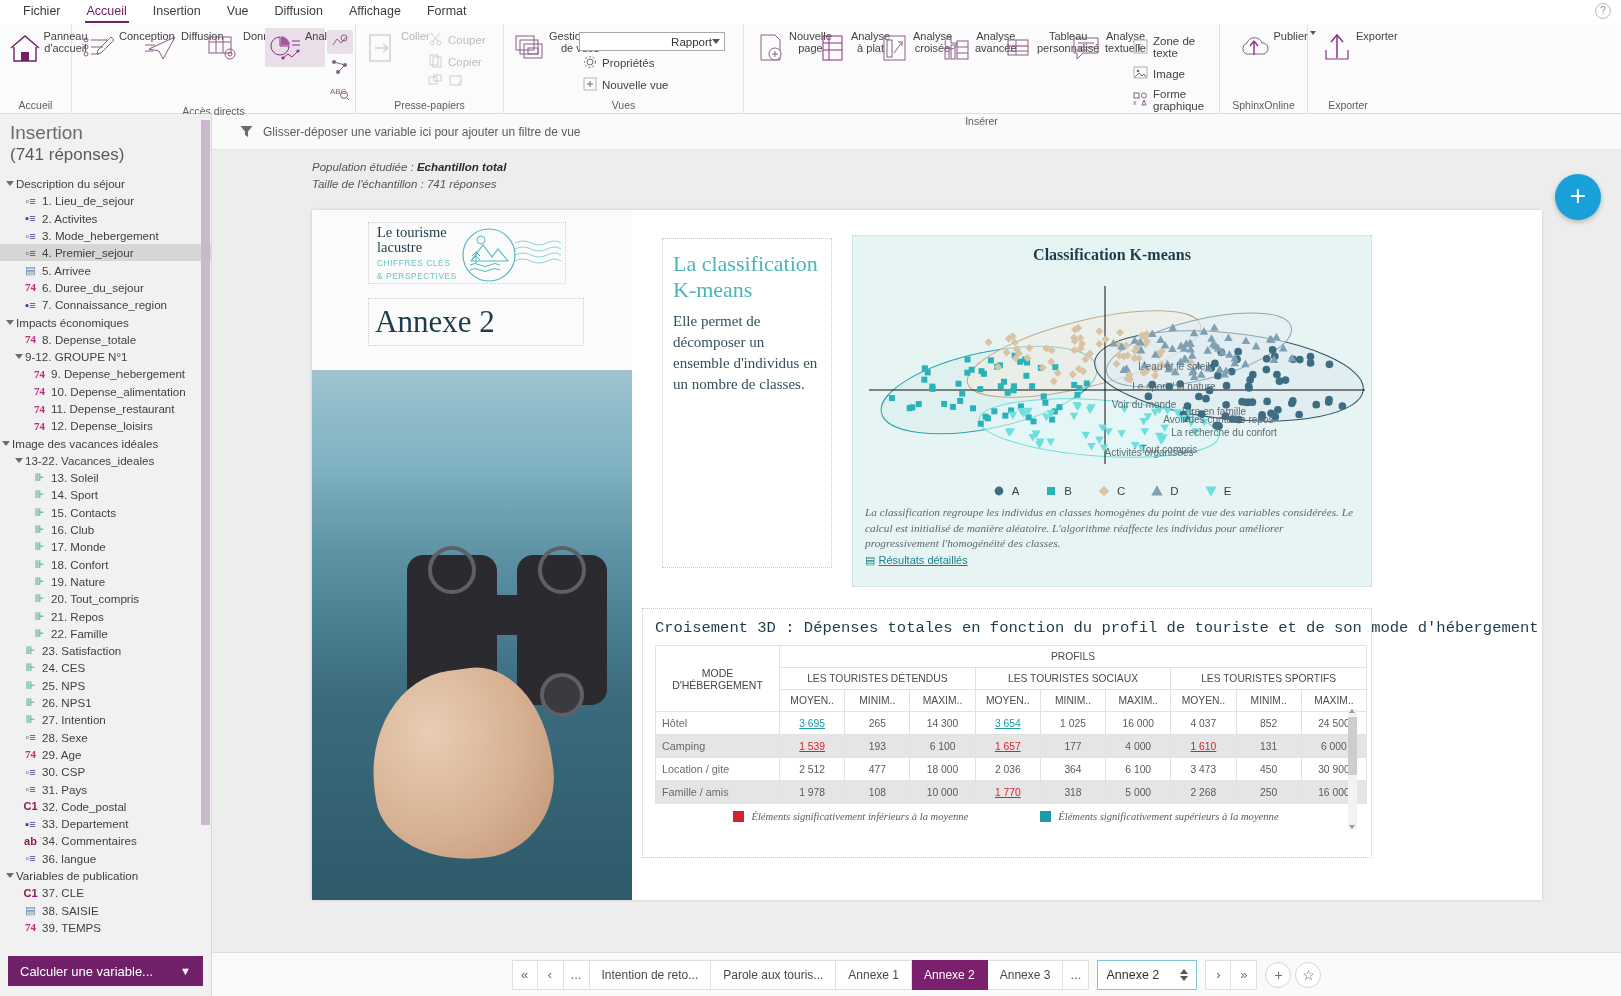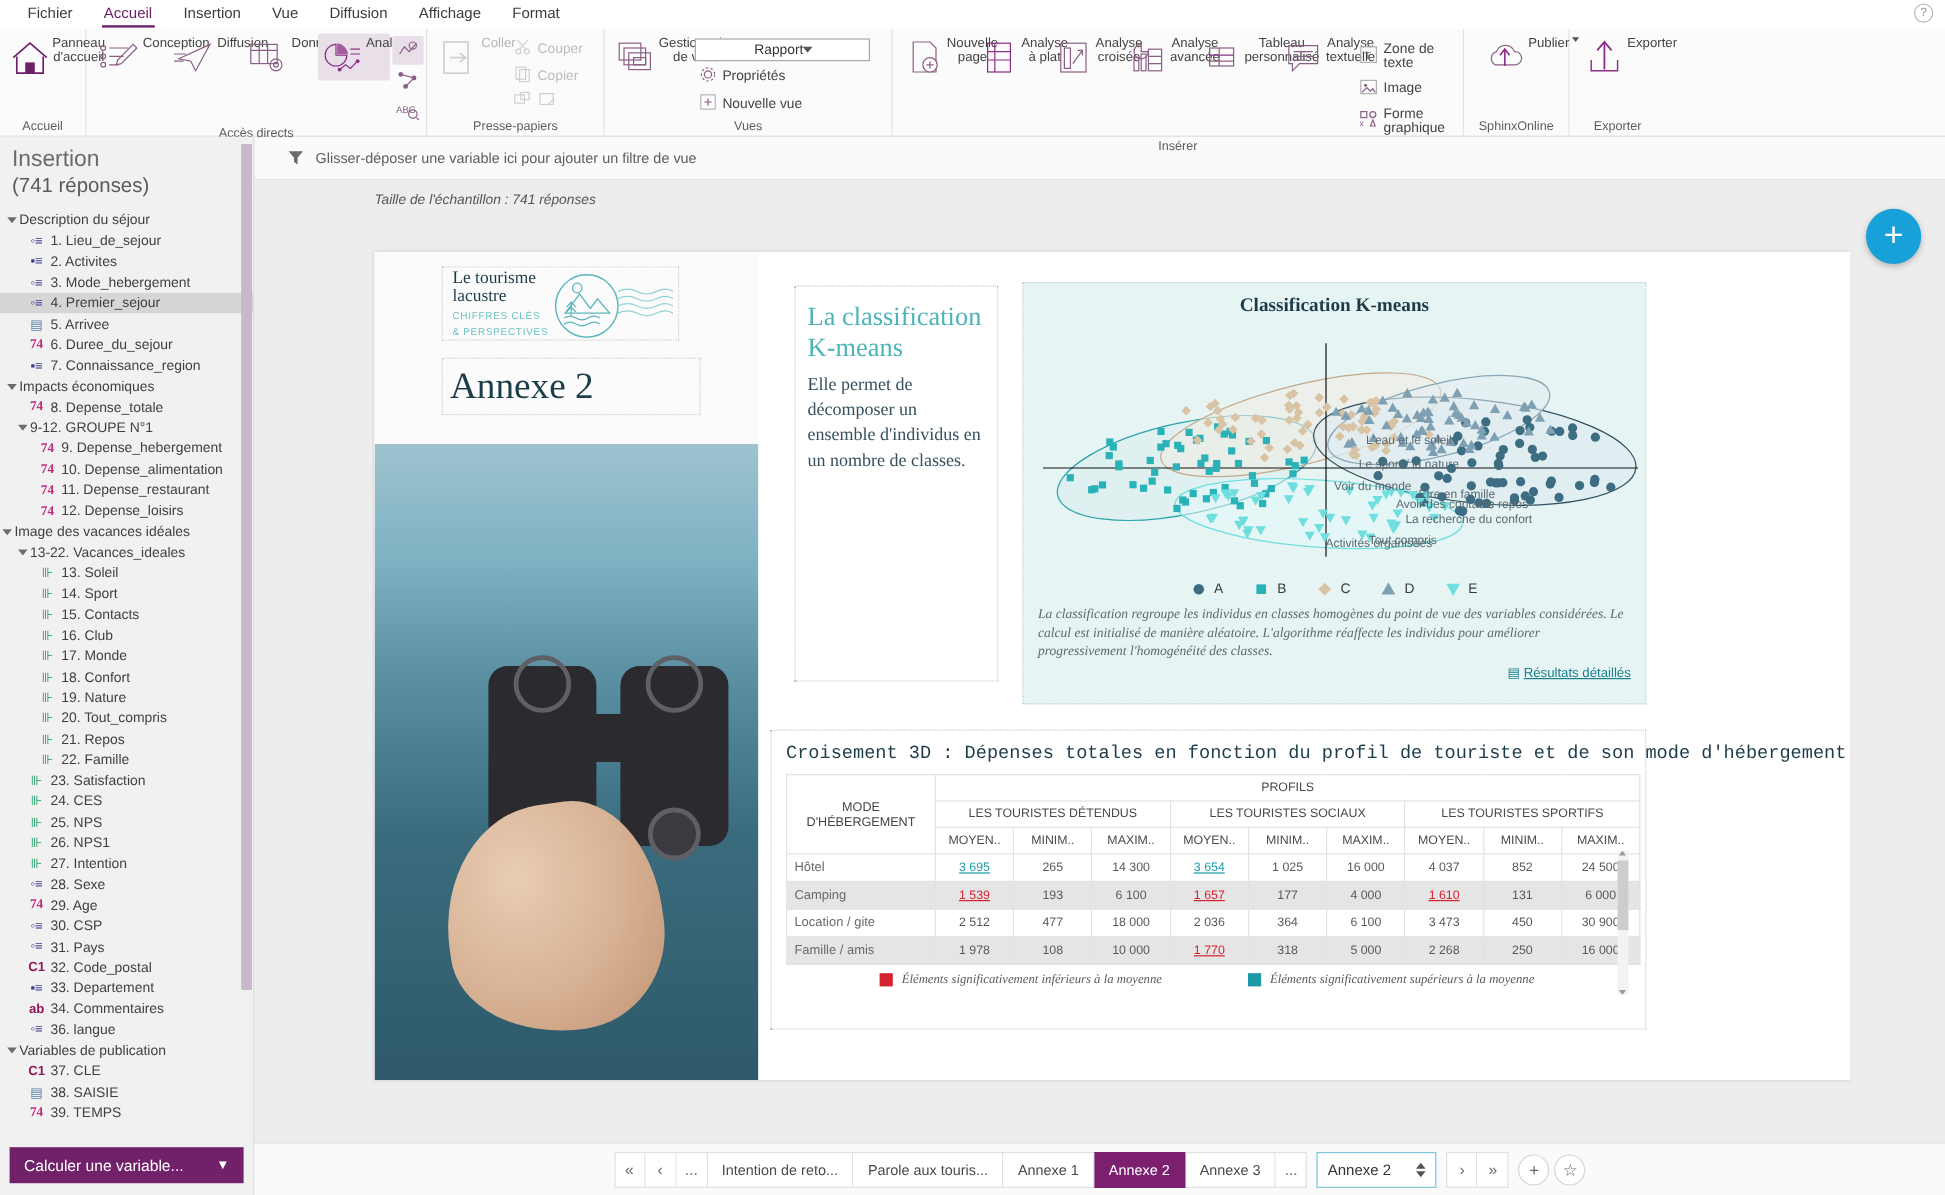--- a/index.html
+++ b/index.html
@@ -32,21 +32,21 @@
   .rbtn.sel{ background:#e9dfe9; }
   .rbtn .ico{ height:34px; display:flex; align-items:center; justify-content:center; }
   .rbtn .lbl{ font-size:11px; line-height:11.5px; text-align:center; color:#434343; }
   .rbtn.dis .lbl{ color:#b6b6b6; }
   .small-stack{ display:flex; flex-direction:column; gap:1px; padding-top:2px; }
   .sbtn{ width:26px;height:24px; display:flex;align-items:center;justify-content:center; border-radius:2px;}
   .sbtn.sel{background:#e9dfe9;}
   .txtbtn{ display:flex; align-items:center; gap:5px; font-size:11.5px; color:#434343; padding:2px 4px; }
   .txtbtn.dis{ color:#bdbdbd; }
   .viewsel{ width:146px; height:19px; border:1px solid #a9a9a9; background:#fff;
-            display:flex; align-items:center; justify-content:center;
+            display:flex; align-items:center; justify-content:flex-end;
             padding:0 4px 0 6px; font-size:11.5px; color:#333; }
   .caret{ width:0;height:0;border-left:4px solid transparent;border-right:4px solid transparent;
           border-top:5px solid #555; }
   .caret.sm{border-left-width:3px;border-right-width:3px;border-top-width:4px;}
   .vstack{ display:flex; flex-direction:column; gap:2px; padding-top:2px;}
 
   
   .mainrow{ flex:1; display:flex; min-height:0; }
 
   
@@ -113,21 +113,21 @@
   
   .kmeans{ position:absolute; left:220px; top:25px; width:520px; height:352px;
            background:#e7f4f4; border:1px dotted #bdd3d3; padding:10px 12px 8px; }
   .kmeans h4{ font-family:"Liberation Serif",serif; font-size:16px; color:#1d3c4a; text-align:center;
               font-weight:700; margin-bottom:4px; }
   .plot{ position:relative; height:215px; margin:2px 4px 0; }
   .legend{ display:flex; justify-content:center; gap:26px; align-items:center; margin-top:2px;}
   .lgd{ display:flex; align-items:center; gap:7px; font-size:11.5px; color:#3c3c3c;}
   .note{ font-family:"Liberation Serif",serif; font-style:italic; font-size:11.3px; line-height:15.5px;
          color:#5c6a70; margin-top:8px; }
-  .detres{ text-align:right; font-size:11px; color:#1b7f8c; margin-top:2px;}
+  .detres{ text-align:left; font-size:11px; color:#1b7f8c; margin-top:2px;}
   .detres span{ text-decoration:underline; }
 
   
   .tcard{ position:absolute; left:10px; top:398px; width:730px; height:250px;
           border:1px dotted #c9c9c9; padding:10px 14px 0 12px; }
   .tcard h4{ font-family:Liberation Mono, monospace; font-size:15.5px; color:#1d3c4a; font-weight:400;
              margin-bottom:8px; white-space:nowrap; }
   table{ border-collapse:collapse; width:712px; font-size:10.3px; color:#5a5a5a; table-layout:fixed;}
   th,td{ border:1px solid #e2e2e2; padding:5px 6px; text-align:center; font-weight:400;}
   .modecol{ width:124px; text-align:left; }
@@ -735,20 +735,22 @@
         <span class="funnel">
           <svg width="13" height="13" viewBox="0 0 13 13">
               <path d="M0.5 1 H12.5 L8 6.5 V12 L5 10 V6.5 Z" fill="#6b6b6b"></path>
             </svg>
         </span>
         <span class="filtertext">Glisser-déposer une variable ici pour ajouter un filtre de vue</span>
       </div>
 
       <div class="canvas">
         <div class="popinfo">
+          <div><span>Population étudiée :</span>
+               <b>Echantillon total</b></div>
           <div>Taille de l'échantillon : 741 réponses</div>
         </div>
 
         <div class="fab">+</div>
 
         <div class="page">
 
           <div class="coverpane">
             <div class="logoblock">
               <div class="logo-txt">

